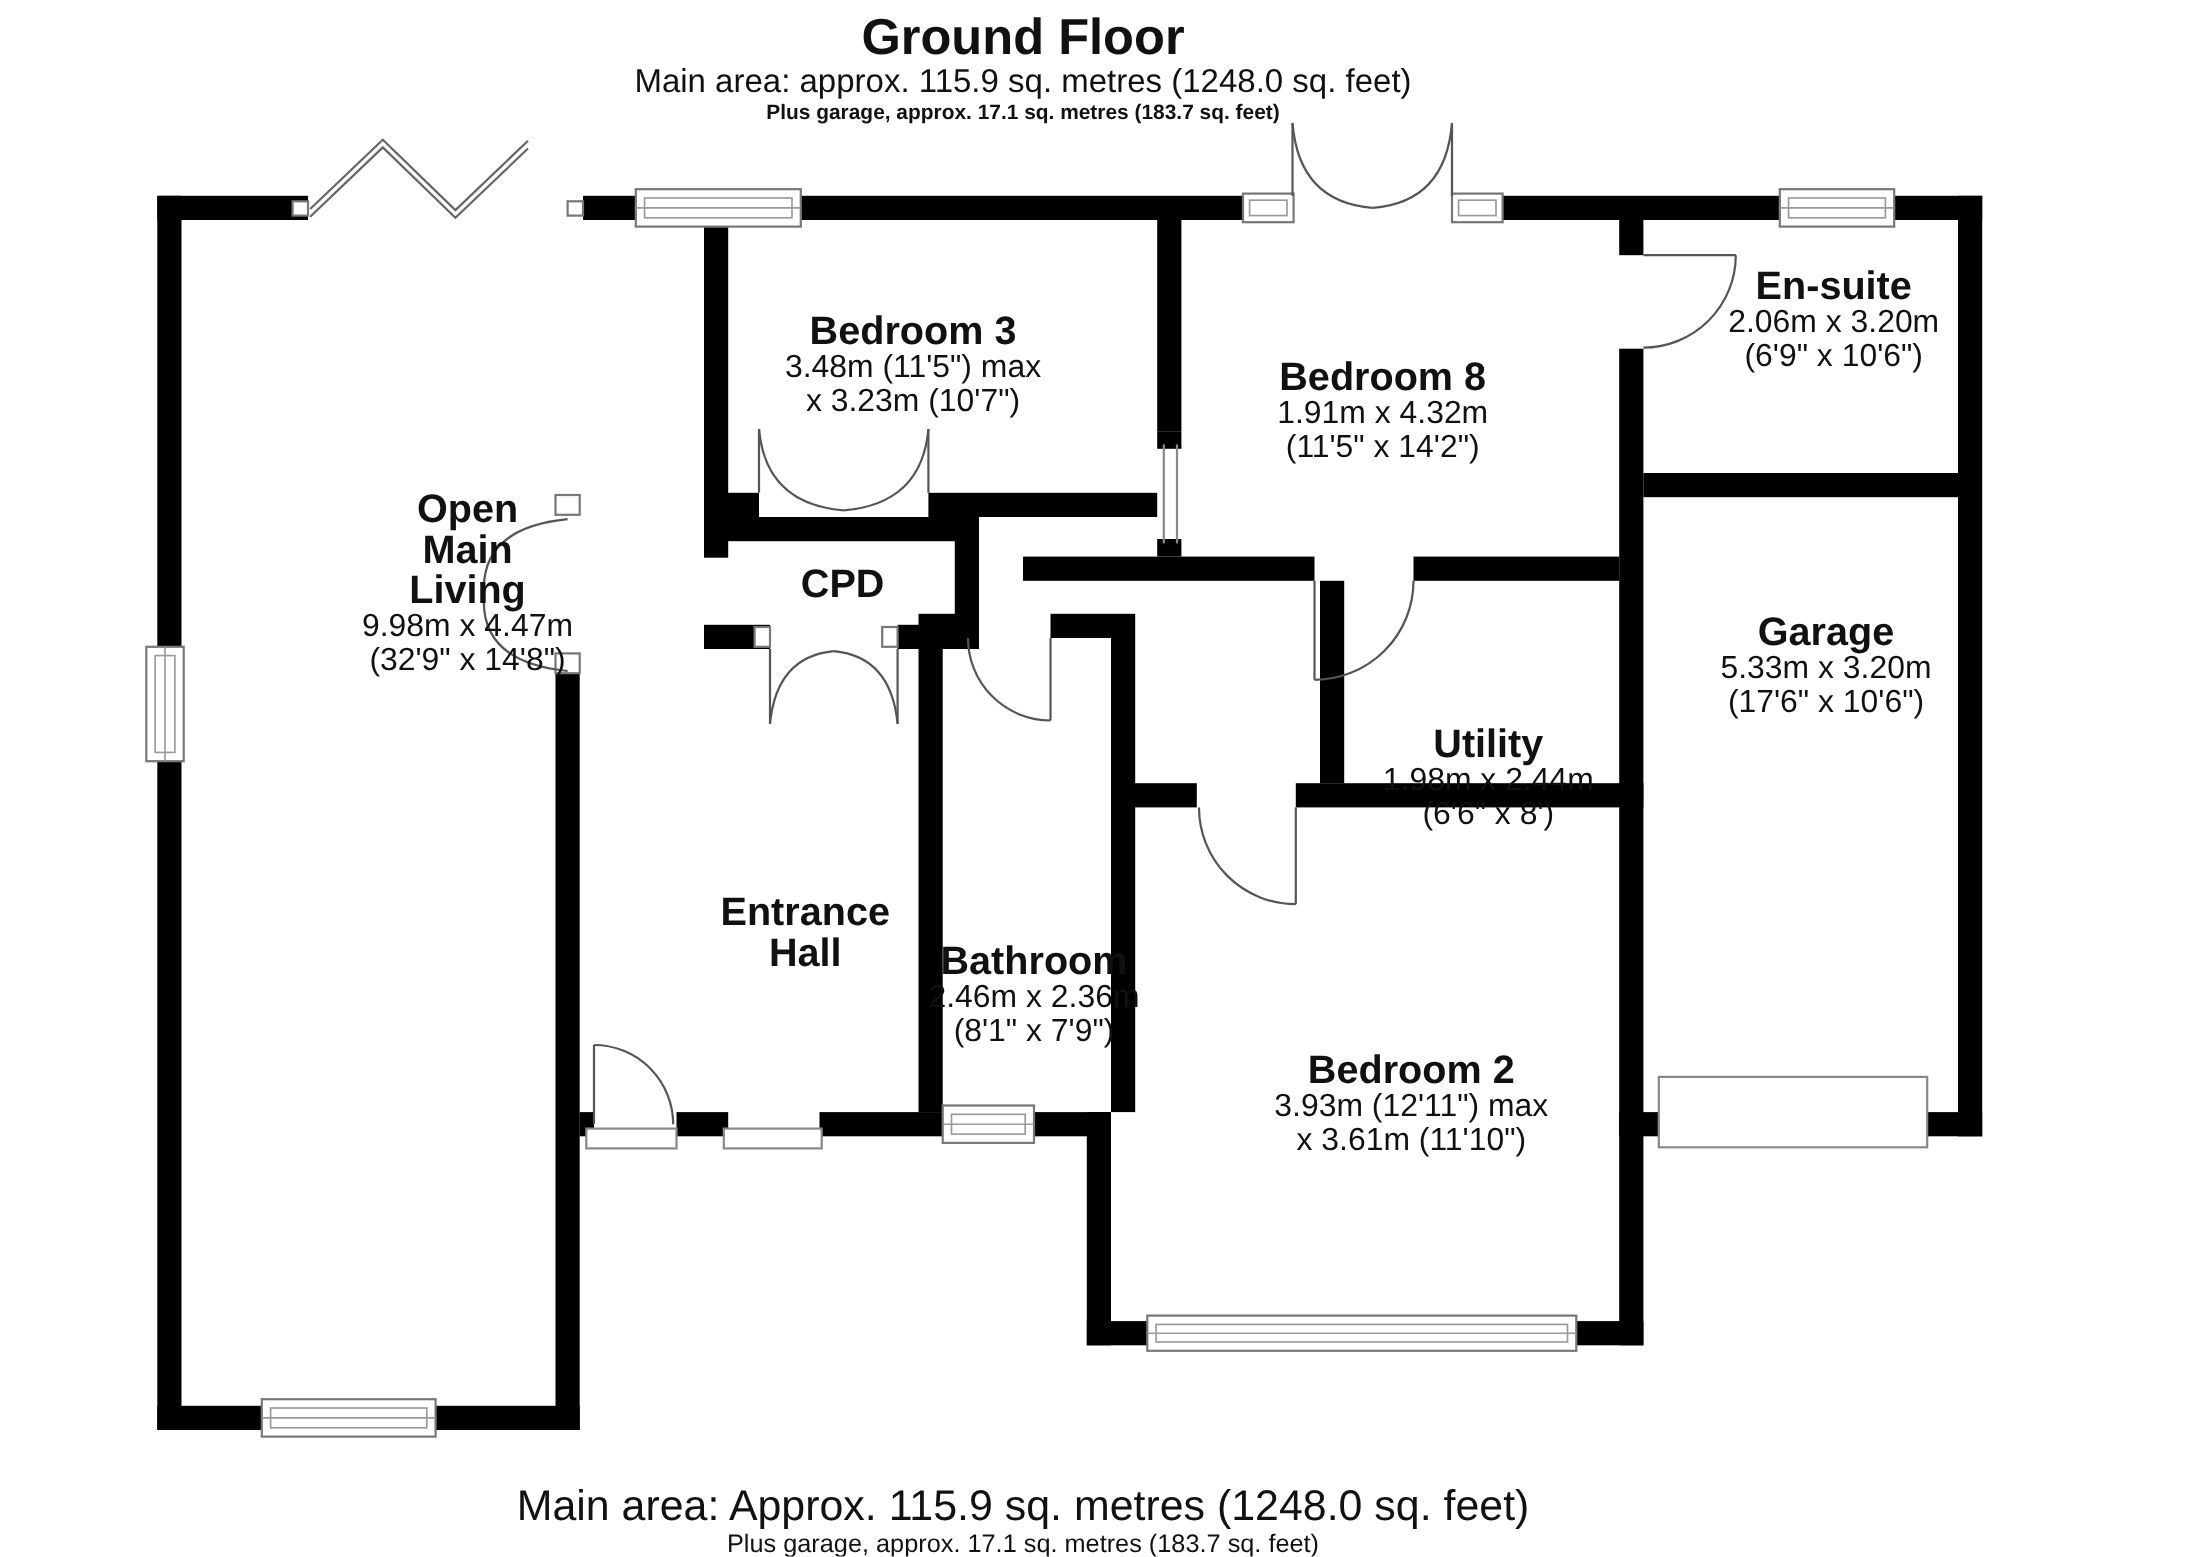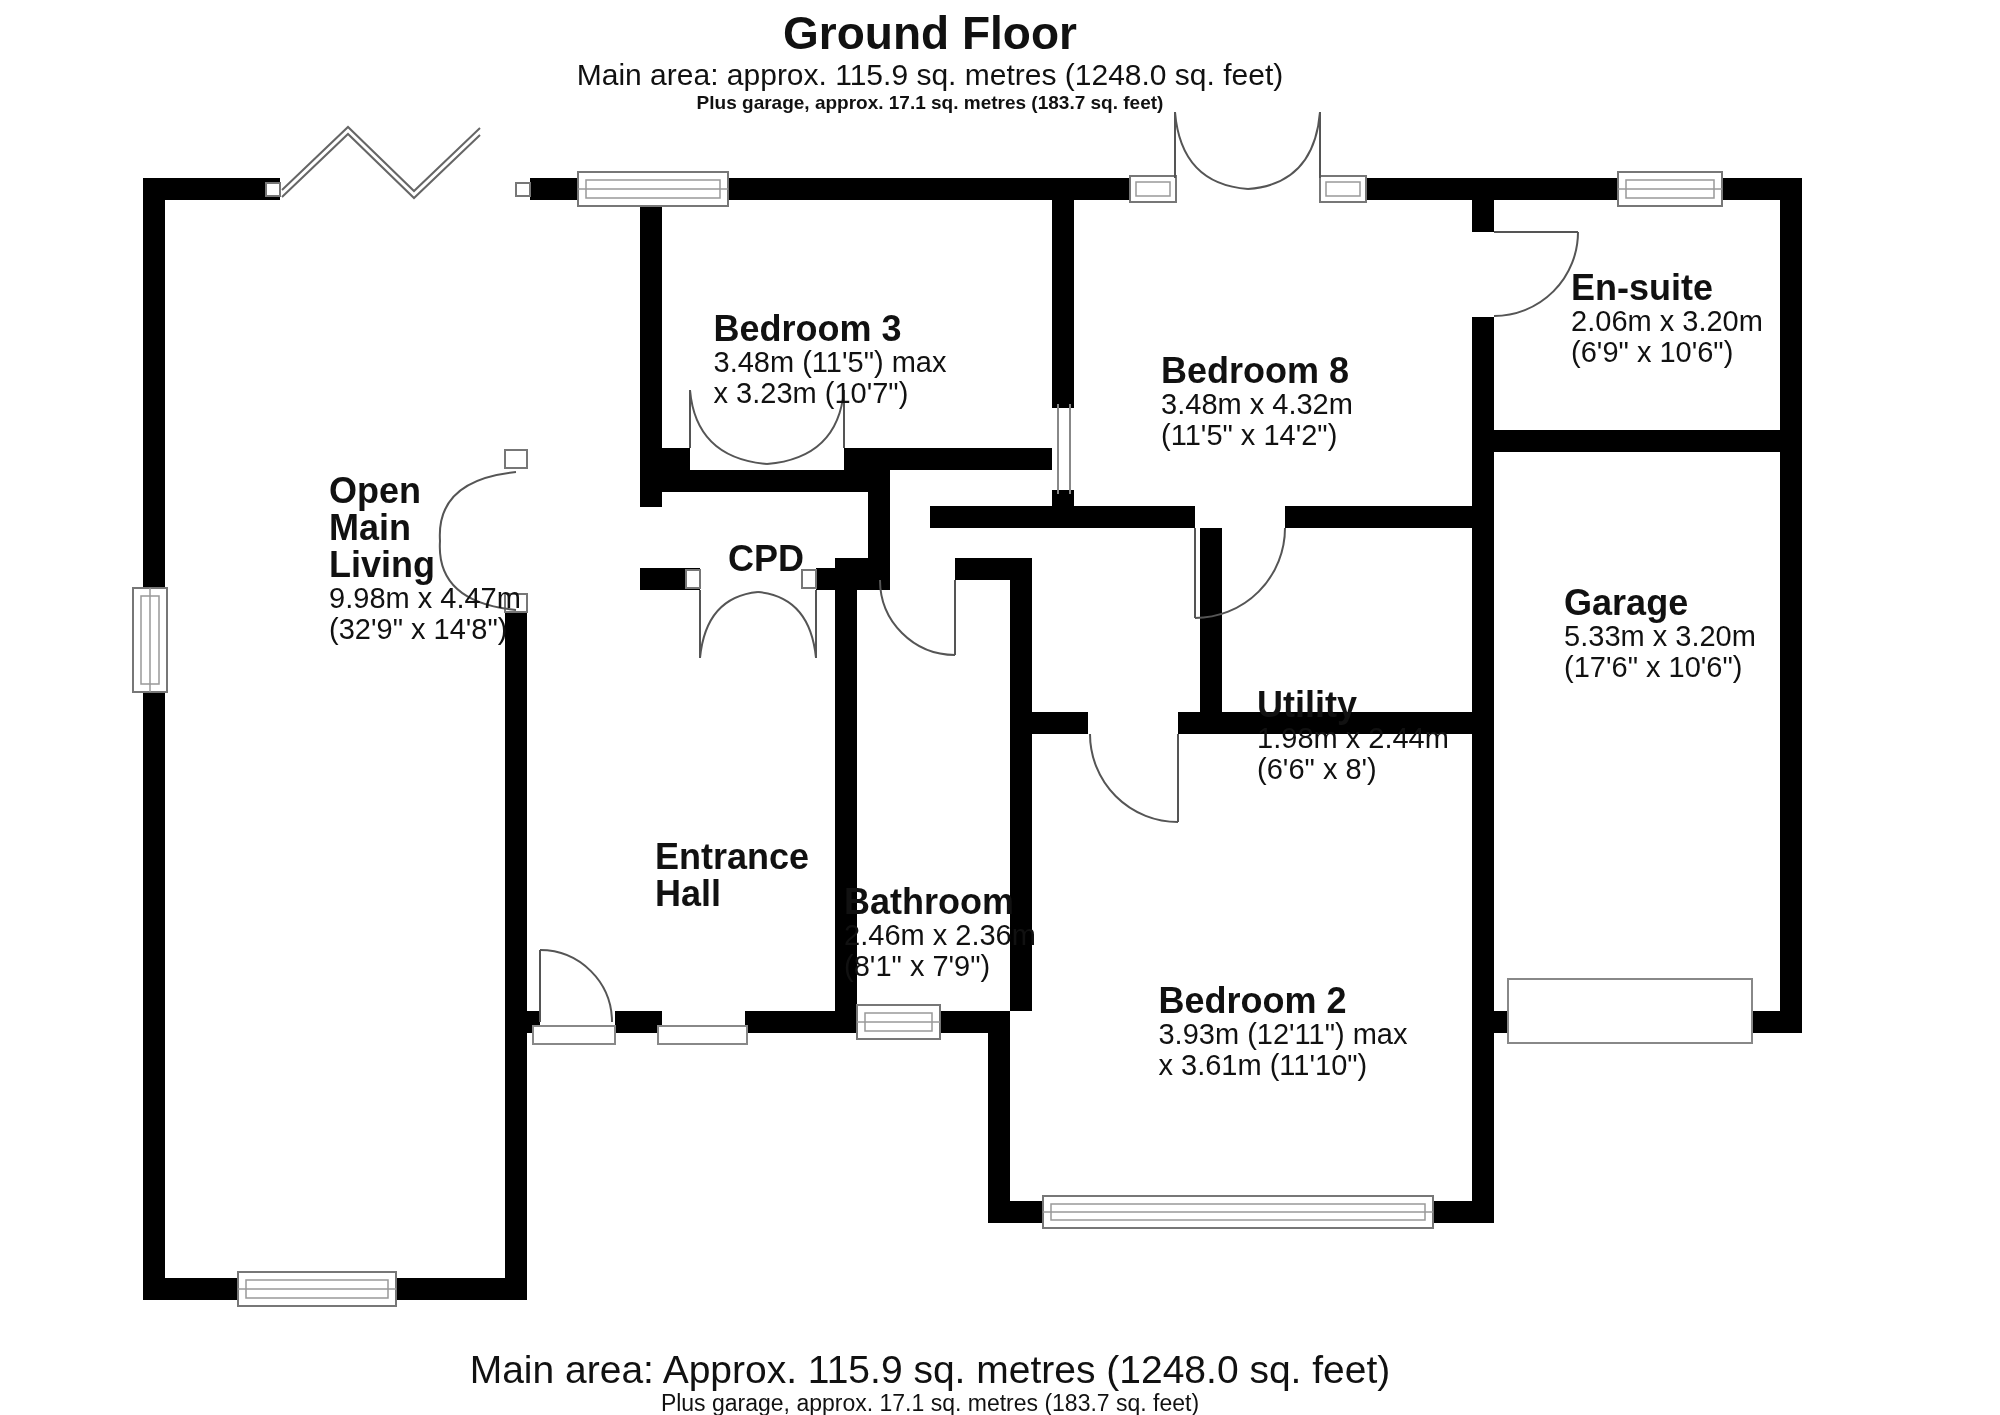--- a/index.html
+++ b/index.html
@@ -7,21 +7,21 @@
     width:2000px;height:1415px;position:relative;background:#ffffff;
     font-family:"Liberation Sans",sans-serif;color:#111;overflow:hidden;
   }
   svg.plan{position:absolute;left:0;top:0;}
   .hdr{position:absolute;left:930px;transform:translateX(-50%);text-align:right;white-space:nowrap;}
   .hdr-title{top:6px;font-size:46px;font-weight:bold;}
   .hdr-line2{top:58px;font-size:30px;}
   .hdr-line3{top:92px;font-size:19px;font-weight:bold;}
   .ftr-line1{top:1348px;font-size:39px;}
   .ftr-line2{top:1390px;font-size:23px;}
-  .room{position:absolute;transform:translate(-50%,-50%);white-space:nowrap;margin-top:28px;}
+  .room{position:absolute;transform:translate(-50%,-50%);text-align:center;white-space:nowrap;}
   .rname{font-size:36px;font-weight:bold;line-height:37px;}
   .rdim{font-size:29px;line-height:31px;}
 </style>
 </head>
 <body>
 
 <svg class="plan" width="2000" height="1415" viewBox="0 0 2000 1415">
 
   <g fill="#000">
 
@@ -187,21 +187,21 @@
   <div class="rdim">3.48m (11'5") max</div>
   <div class="rdim">x 3.23m (10'7")</div>
 </div>
 
 <div class="room" style="left:766px;top:530px">
   <div class="rname">CPD</div>
 </div>
 
 <div class="room" style="left:1257px;top:373px">
   <div class="rname">Bedroom 8</div>
-  <div class="rdim">3.48m x 4.32m</div>
+  <div class="rdim">1.91m x 4.32m</div>
   <div class="rdim">(11'5" x 14'2")</div>
 </div>
 
 <div class="room" style="left:1667px;top:290px">
   <div class="rname">En-suite</div>
   <div class="rdim">2.06m x 3.20m</div>
   <div class="rdim">(6'9" x 10'6")</div>
 </div>
 
 <div class="room" style="left:1660px;top:605px">

